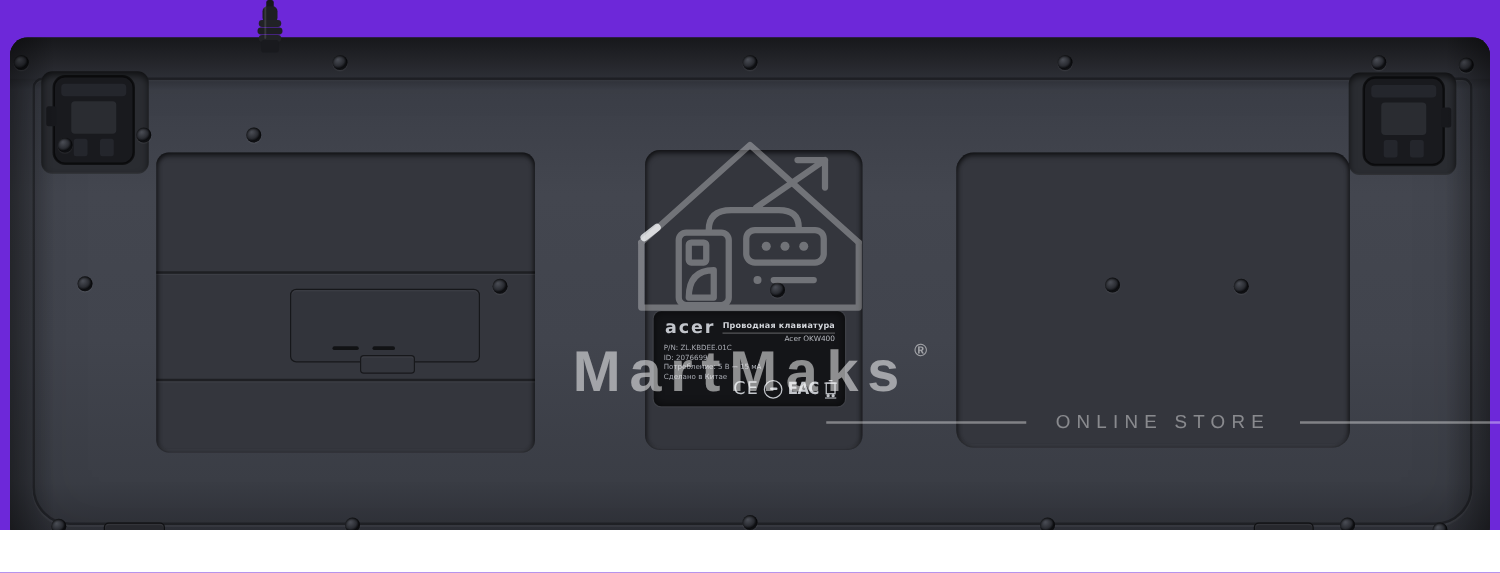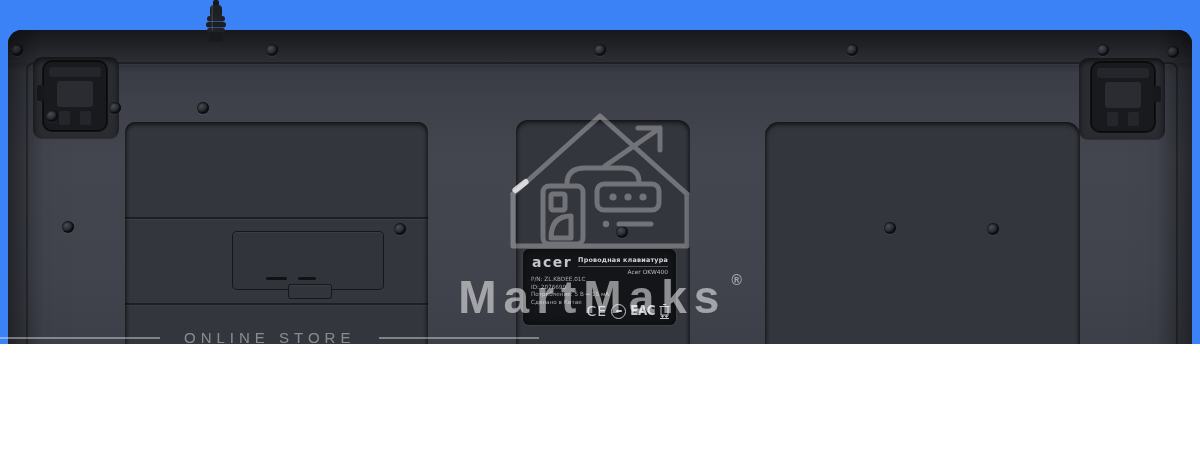--- a/index.html
+++ b/index.html
@@ -1,16 +1,16 @@
 <!DOCTYPE html>
 <html><head>
 <meta charset="utf-8">
 <style>
   html,body{margin:0;padding:0;background:#ffffff;}
-  .stage{position:relative;width:1200px;height:344px;background:#3b82f6;overflow:hidden;
+  .stage{position:relative;width:1200px;height:424px;background:#6d28d9;overflow:hidden;
          font-family:"Liberation Sans", sans-serif;}
 
   
   .ground-shadow{position:absolute;left:22px;top:443px;width:1156px;height:12px;
     background:rgba(46,48,54,.45);border-radius:50%;filter:blur(3px);}
 
   
   .cable{position:absolute;left:196px;top:0;z-index:3;}
 
   
@@ -88,21 +88,21 @@
     font-family:"DejaVu Sans",sans-serif;}
 
   
   .watermark{position:absolute;inset:0;z-index:10;pointer-events:none;}
   .wm-logo{position:absolute;left:505px;top:106px;opacity:.3;}
   .wm-brand{position:absolute;left:0;top:270px;width:1200px;text-align:center;
     font-size:46px;font-weight:bold;letter-spacing:7px;color:rgba(255,255,255,.52);
     font-family:"Liberation Sans",sans-serif;}
   .wm-brand sup{font-size:14px;letter-spacing:0;margin-left:5px;vertical-align:28px;}
   .wm-sub{position:absolute;left:0;top:329px;width:1200px;display:flex;align-items:center;
-    justify-content:flex-start;gap:24px;color:rgba(255,255,255,.42);}
+    justify-content:flex-end;gap:24px;color:rgba(255,255,255,.42);}
   .wm-sub .txt{font-size:15px;letter-spacing:5px;font-weight:400;}
   .wm-sub .rule{width:160px;height:2px;background:rgba(255,255,255,.38);}
 </style>
 </head>
 <body>
 
 <div class="stage">
 
   <div class="ground-shadow"></div>
 

